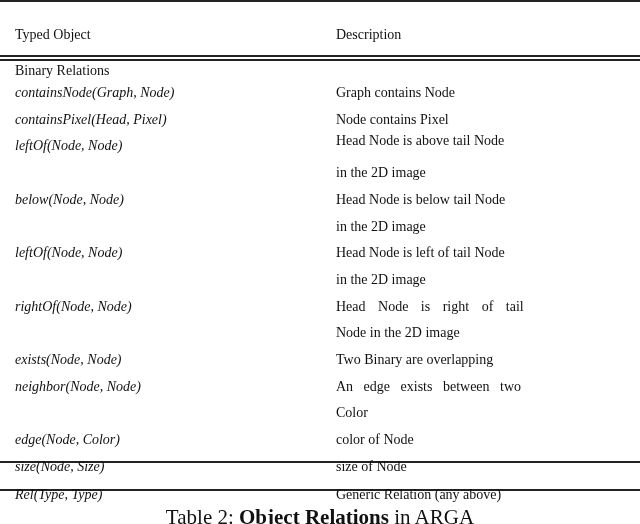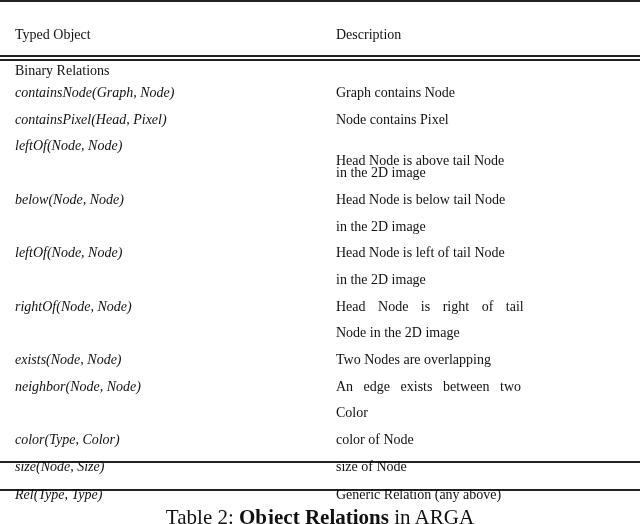--- a/index.html
+++ b/index.html
@@ -27,43 +27,43 @@
 <div class="line c1" style="top:38px;">Binary Relations</div>
 <div class="line c2" style="top:2px;">Description</div>
 
 <div class="line c1 math" style="top:60px;">containsNode(Graph, Node)</div>
 <div class="line c2" style="top:60px;">Graph contains Node</div>
 
 <div class="line c1 math" style="top:86.7px;">containsPixel(Head, Pixel)</div>
 <div class="line c2" style="top:86.7px;">Node contains Pixel</div>
 
 <div class="line c1 math" style="top:113.4px;">leftOf(Node, Node)</div>
-<div class="line c2" style="top:128px;">Head Node is above tail Node</div>
+<div class="line c2" style="top:108px;">Head Node is above tail Node</div>
 <div class="line c2" style="top:140.1px;">in the 2D image</div>
 
 <div class="line c1 math" style="top:166.8px;">below(Node, Node)</div>
 <div class="line c2" style="top:166.8px;">Head Node is below tail Node</div>
 <div class="line c2" style="top:193.5px;">in the 2D image</div>
 
 <div class="line c1 math" style="top:220.2px;">leftOf(Node, Node)</div>
 <div class="line c2" style="top:220.2px;">Head Node is left of tail Node</div>
 <div class="line c2" style="top:246.9px;">in the 2D image</div>
 
 <div class="line c1 math" style="top:273.6px;">rightOf(Node, Node)</div>
 <div class="line c2" style="top:273.6px;word-spacing:9px;">Head Node is right of tail</div>
 <div class="line c2" style="top:300.3px;">Node in the 2D image</div>
 
 <div class="line c1 math" style="top:327px;">exists(Node, Node)</div>
-<div class="line c2" style="top:327px;">Two Nodes are overlapping</div>
+<div class="line c2" style="top:327px;">Two Binary are overlapping</div>
 
 <div class="line c1 math" style="top:353.7px;">neighbor(Node, Node)</div>
 <div class="line c2" style="top:353.7px;word-spacing:7px;">An edge exists between two</div>
 <div class="line c2" style="top:380.4px;">Color</div>
 
-<div class="line c1 math" style="top:407.1px;">color(Type, Color)</div>
+<div class="line c1 math" style="top:407.1px;">edge(Node, Color)</div>
 <div class="line c2" style="top:407.1px;">color of Node</div>
 
 <div class="line c1 math" style="top:433.8px;">size(Node, Size)</div>
 <div class="line c2" style="top:433.8px;">size of Node</div>
 
 <div class="line c1 math" style="top:462px;">Rel(Type, Type)</div>
 <div class="line c2" style="top:462px;">Generic Relation (any above)</div>
 
 <div class="caption">
   <span>Table 2:</span>

